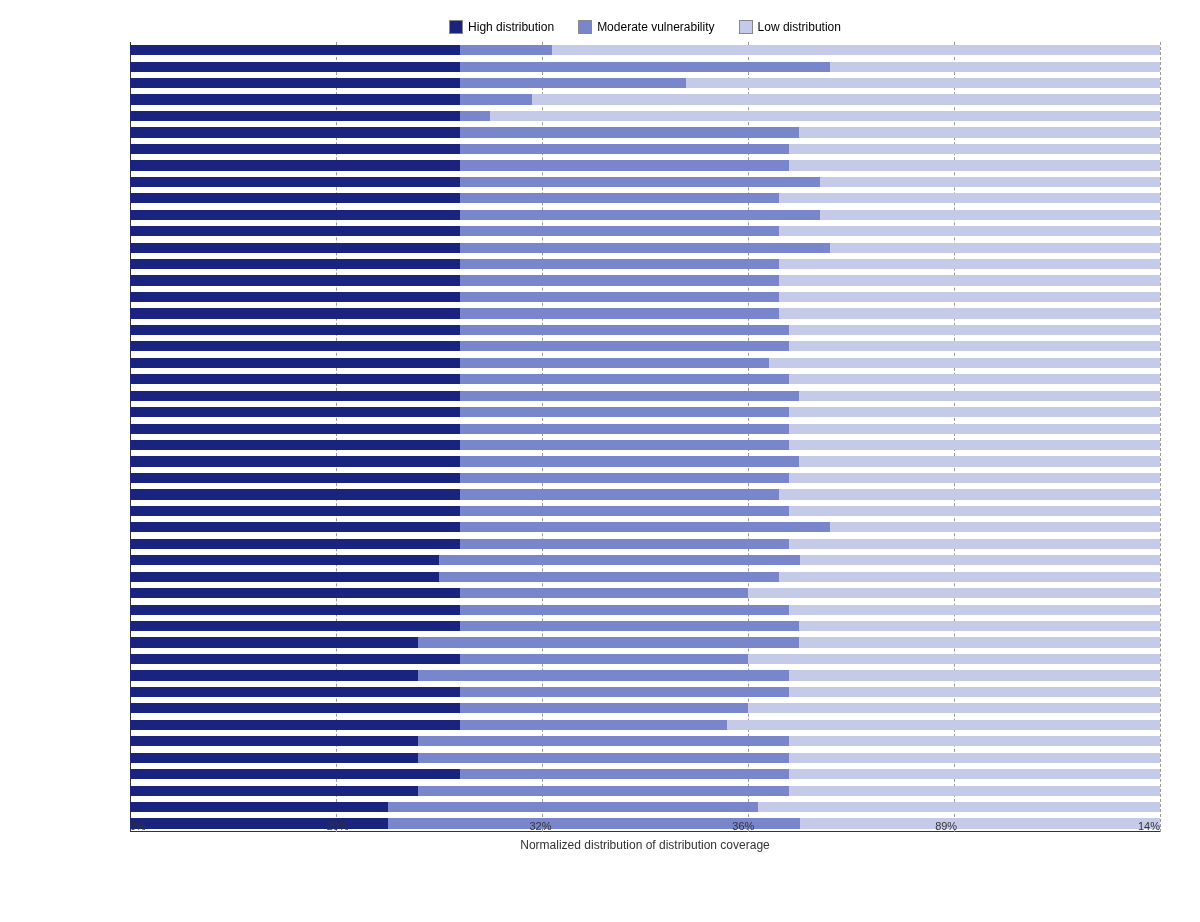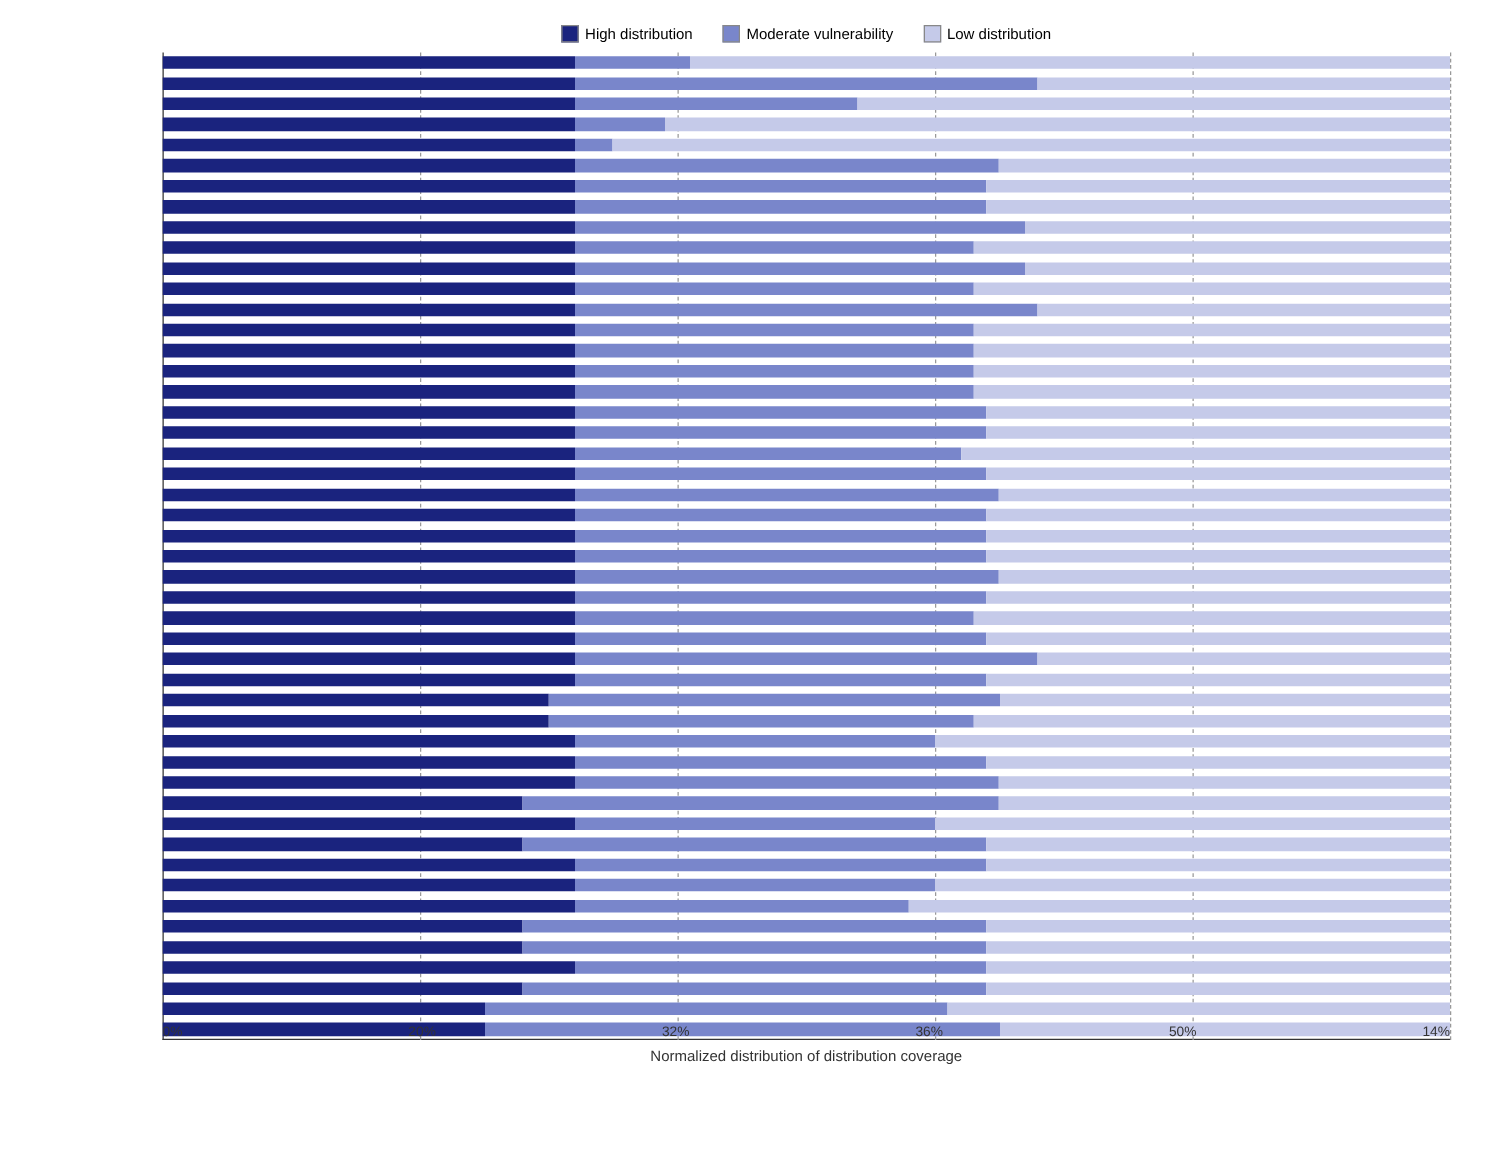--- a/index.html
+++ b/index.html
@@ -470,19 +470,19 @@
             <div class="bar-segment bar-low" style="width: 35%; height: 10.2042px;"></div>
           </div>
         </div>
       </div>
 
     <div class="x-axis">
       <span>0%</span>
       <span>20%</span>
       <span>32%</span>
       <span>36%</span>
-      <span>50%</span>
+      <span>89%</span>
       <span>14%</span>
     </div>
 
     <div class="x-axis-label">Normalized distribution of distribution coverage</div>
   </div>
 </div>
 
 </body></html>

